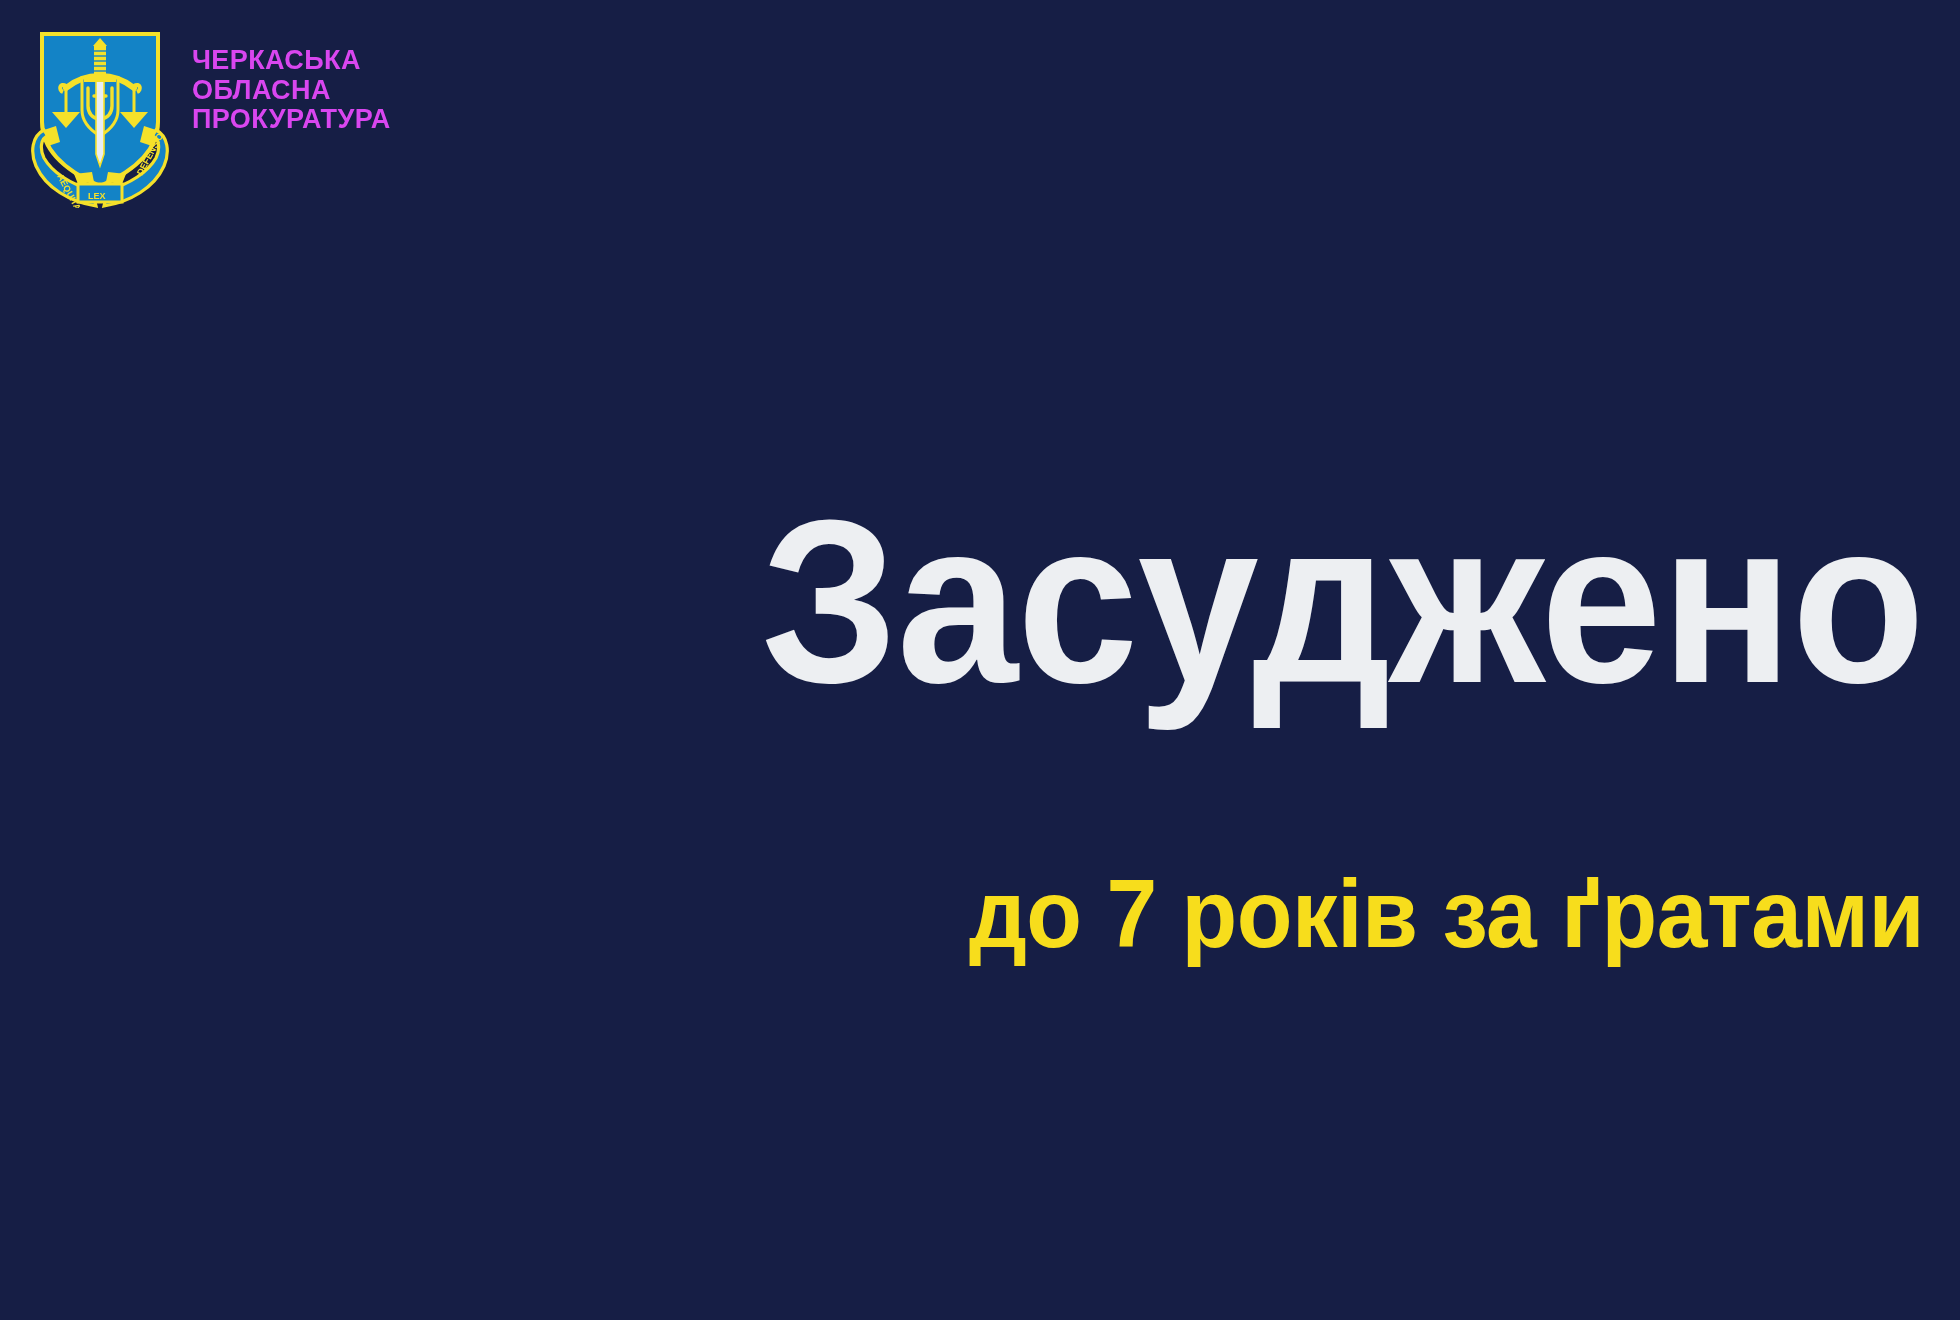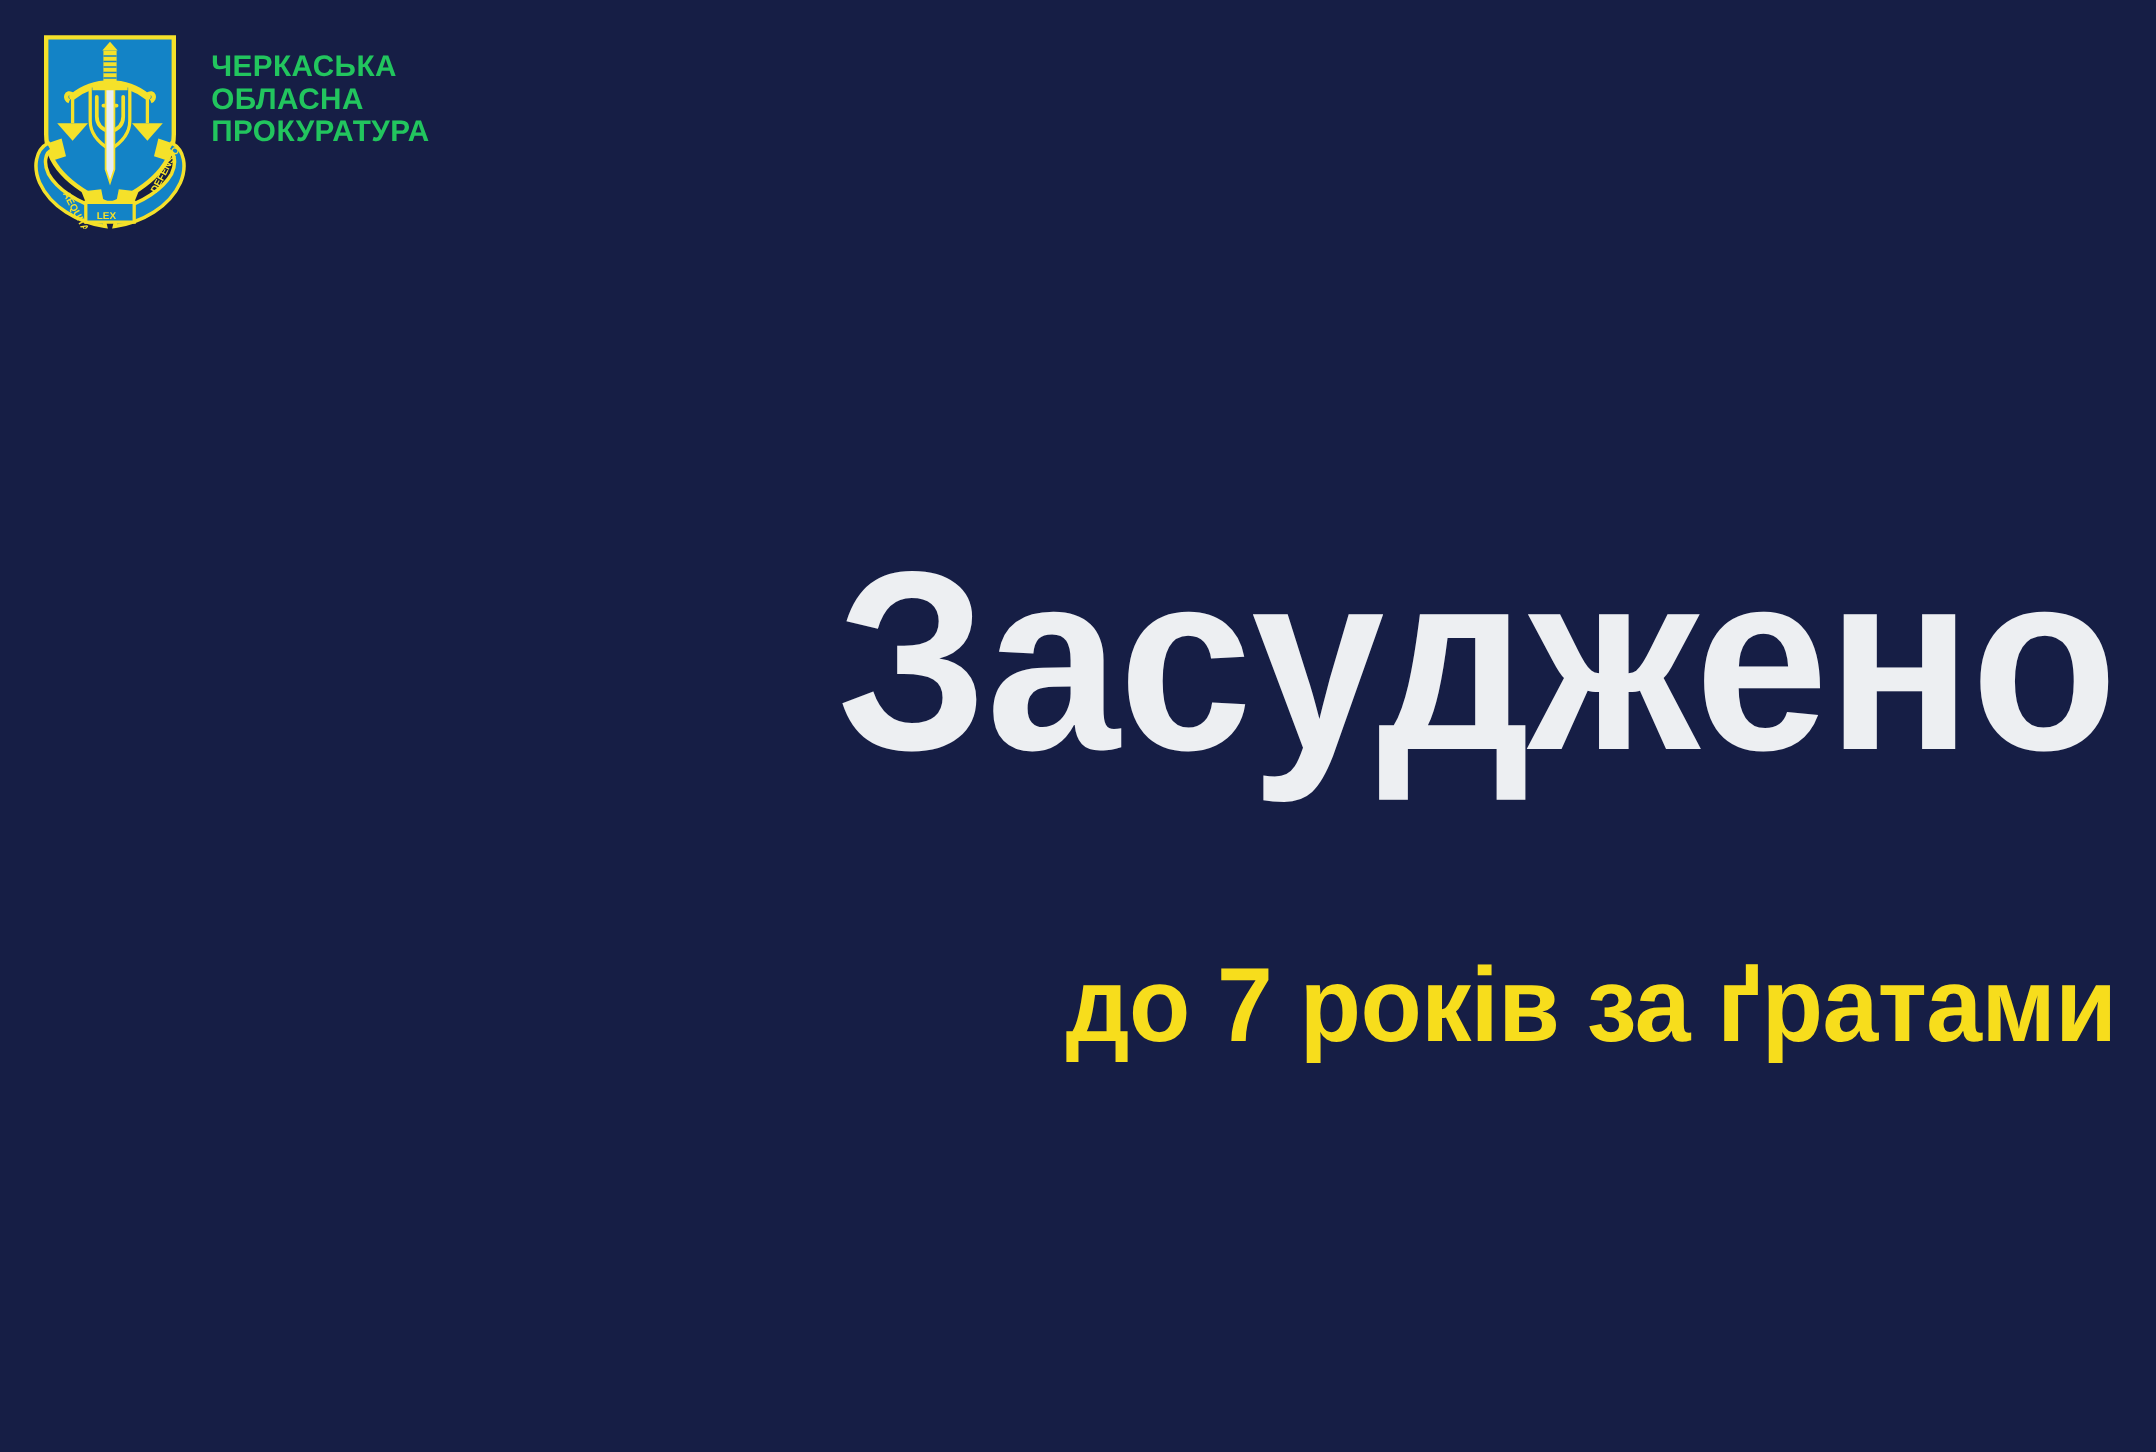--- a/index.html
+++ b/index.html
@@ -33,21 +33,21 @@
   }
   .logo-text {
     margin-left: 22px;
     margin-top: 20px;
     display: flex;
     flex-direction: column;
     line-height: 1.10;
   }
   .logo-text span {
     display: block;
-    color: #22c55e;
+    color: #d946ef;
     font-weight: bold;
     font-size: 27px;
     letter-spacing: 0.4px;
     white-space: nowrap;
   }
 
   
   .headline-wrap {
     position: absolute;
     left: 0;

